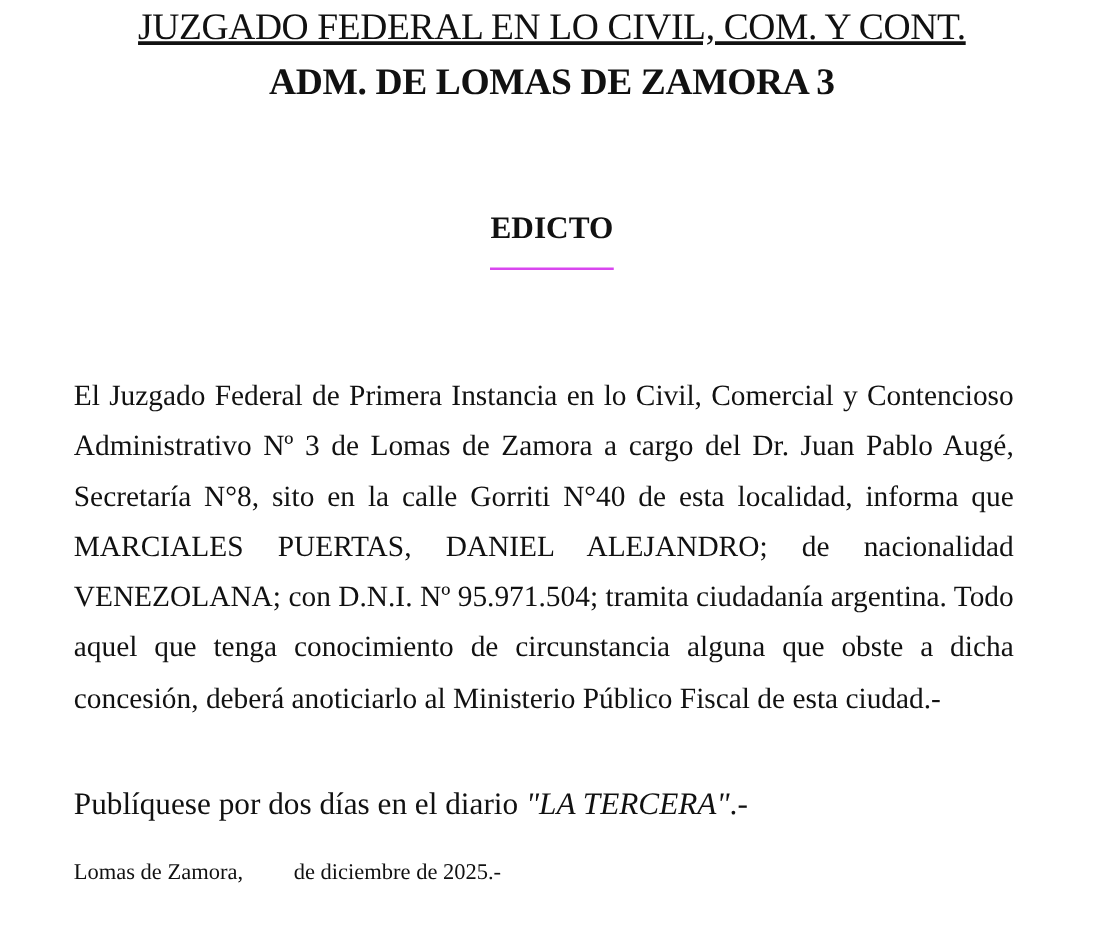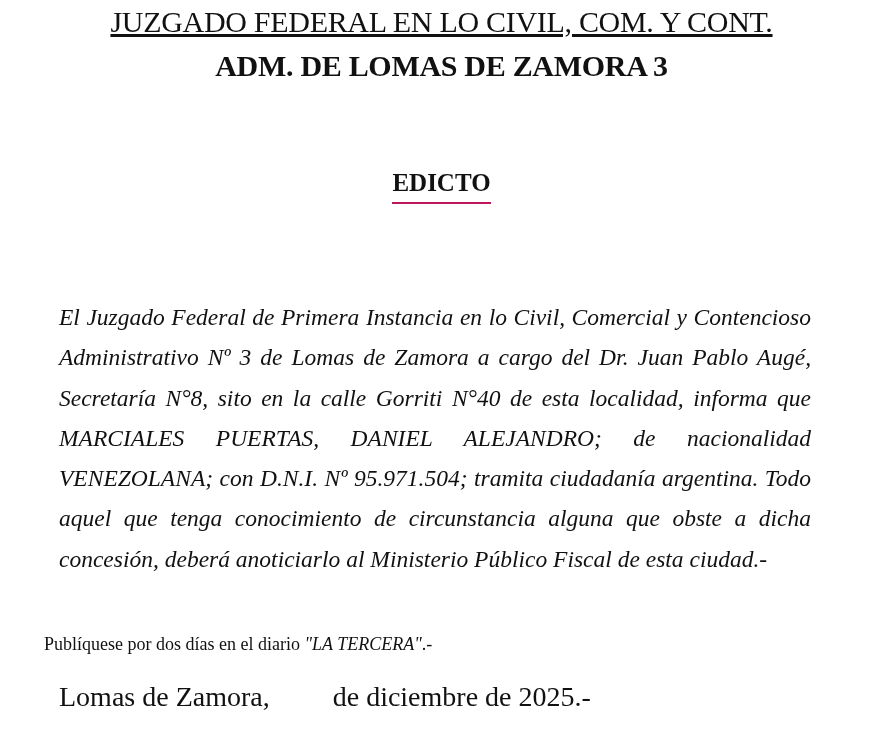--- a/index.html
+++ b/index.html
@@ -31,49 +31,48 @@
       top: 166px;
       left: 0;
       width: 883px;
       text-align: center;
       font-size: 25px;
       font-weight: bold;
       line-height: 34px;
     }
     .title span {
       display: inline-block;
-      border-bottom: 2px solid #be185d;
+      border-bottom: 2px solid #d946ef;
       line-height: 30px;
-      padding-bottom: 4px;
+      padding-bottom: 16px;
     }
     .body-para {
       position: absolute;
       left: 59px;
       width: 752px;
       top: 297px;
       font-size: 23.5px;
       line-height: 40.3px;
       text-align: justify;
       text-align-last: left;
-      font-style: italic;
     }
     .pub {
       position: absolute;
-      left: 44px;
+      left: 59px;
       top: 626px;
-      font-size: 18px;
+      font-size: 25px;
       line-height: 36px;
       white-space: nowrap;
     }
     .pub i { font-style: italic; }
     .date {
       position: absolute;
       left: 59px;
       top: 679px;
-      font-size: 28px;
+      font-size: 18px;
       line-height: 36px;
       white-space: pre;
     }
   </style>
 </head>
 <body>
 
 <div class="header">
   <div class="line1">JUZGADO FEDERAL EN LO CIVIL, COM. Y CONT.</div>
   <div class="line2">ADM. DE LOMAS DE ZAMORA 3</div>

